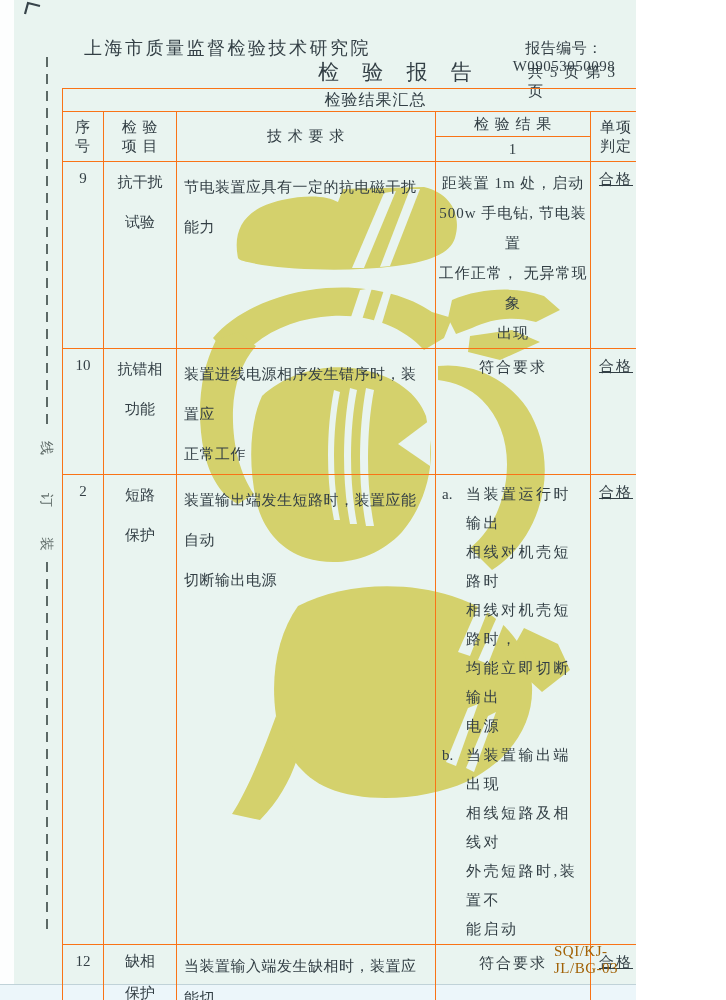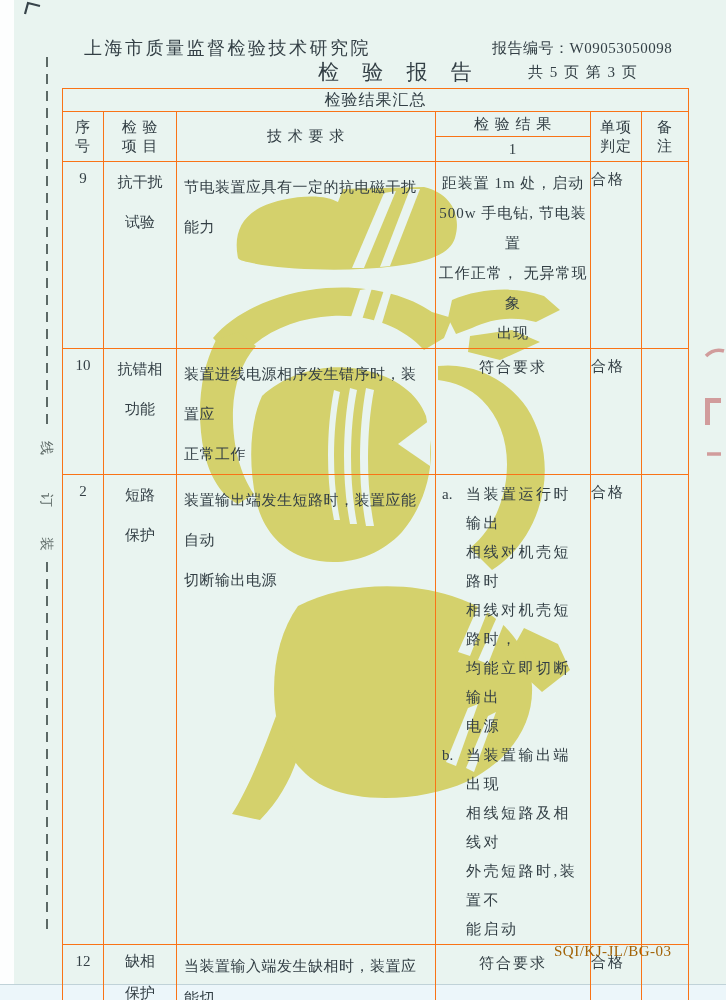--- a/index.html
+++ b/index.html
@@ -1,17 +1,17 @@
 <!DOCTYPE html>
 <html><head>
 <meta charset="utf-8">
 <style>
   html,body{margin:0;padding:0;}
   .page{
-    position:relative;width:726px;height:1000px;overflow:hidden;
+    position:relative;width:636px;height:1000px;overflow:hidden;
     background:#e9f4f0;
     font-family:"Liberation Serif","DejaVu Serif",serif;
     color:#333f45;
   }
   .edge-left{position:absolute;left:0;top:0;width:14px;height:1000px;background:rgba(255,255,255,.9);z-index:2;}
   .edge-bottom{position:absolute;left:0;top:984px;width:726px;height:16px;background:#ecf6fa;border-top:1px solid #c0d2d8;z-index:2;}
   
   .watermark{position:absolute;left:0;top:0;z-index:1;opacity:.95;}
   
   .org{position:absolute;left:84px;top:36px;font-size:18px;letter-spacing:2.5px;z-index:3;}
@@ -38,21 +38,21 @@
   .c-res{width:155px;} .c-ver{width:51px;} .c-note{width:47px;}
   tr.r9 td{height:110px;} tr.r10 td{height:100px;} tr.r11 td{height:254px;}
   tr.r12 td{height:56px;}
   .num{ text-align:center;padding-top:8px;}
   .item{ text-align:center;}
   .req{ padding:5px 4px 0 7px;letter-spacing:.5px;}
   .lh40 div{line-height:40px;} .lh32 div{line-height:32px;}
   .res-c{text-align:center;padding-top:6px;}
   .res-c div{line-height:30px;letter-spacing:1px;}
   .res-one{text-align:center;padding-top:9px;letter-spacing:2px;}
-  .verdict{text-align:left;padding-top:8px;letter-spacing:2px;}
+  .verdict{text-align:center;padding-top:8px;letter-spacing:2px;text-decoration:underline;}
   .res-list{padding:5px 4px 0 6px;}
   .res-list .blk{display:flex;}
   .res-list .mk{width:24px;line-height:29px;flex:none;}
   .res-list .lns div{line-height:29px;letter-spacing:2.5px;}
 </style>
 </head>
 <body>
 
 <div class="page">
 

